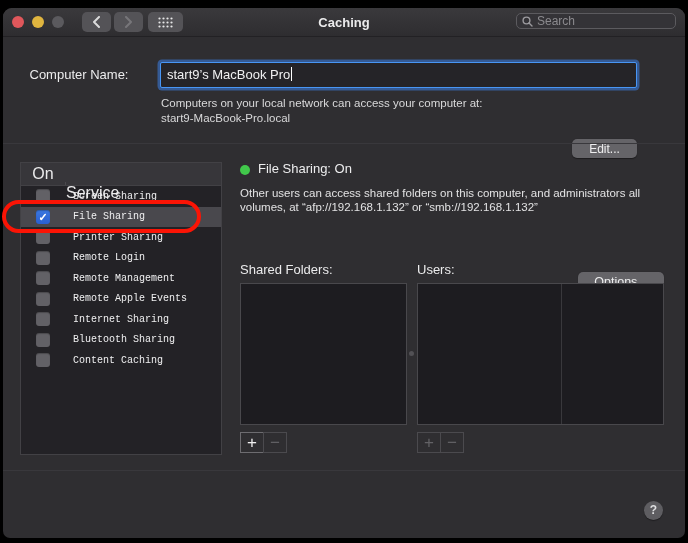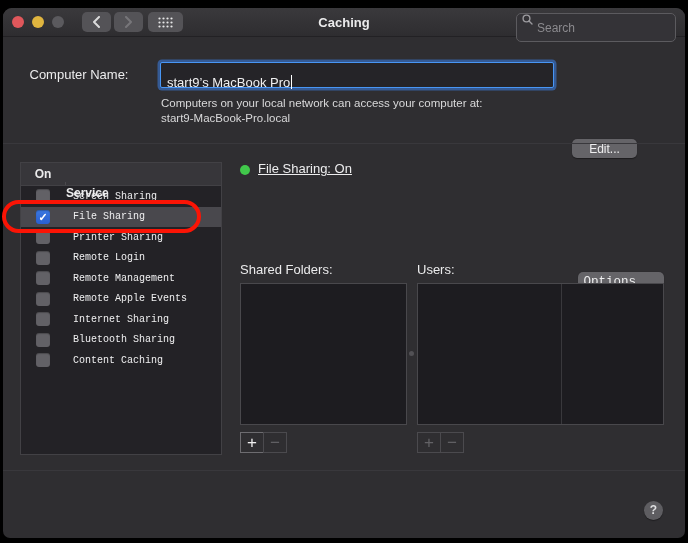--- a/index.html
+++ b/index.html
@@ -17,74 +17,74 @@
   .light.red { background:#e0575b; }
   .light.yellow { background:#e0b53f; }
   .light.gray { background:#5b5a5e; }
   .navgroup { position:absolute; left:79px; top:4px; display:flex; gap:3px; }
   .tbbtn { height:20px; background:#545357; border-radius:5px; display:flex;
     align-items:center; justify-content:center; border:none; cursor:default; }
   .tbbtn.nav { width:29px; }
   .tbbtn.grid { position:absolute; left:145px; top:4px; width:35px; }
   .win-title { position:absolute; left:0; right:0; top:0; height:29px; line-height:29px;
     text-align:center; color:#ebebec; font-size:13px; font-weight:bold; }
-  .searchbox { position:absolute; right:9px; top:5px; width:160px; height:29px;
+  .searchbox { position:absolute; right:9px; top:5px; width:160px; height:16px;
     border:1px solid #5c5b5f; border-radius:5px; background:#343337;
-    display:flex; padding:0 5px; gap:4px; }
+    display:flex; align-items:center; padding:0 5px; gap:4px; }
   .searchbox input { flex:1; background:transparent; border:none; outline:none;
     color:#cfcfd1; font-size:12px; font-family:inherit; min-width:0; }
   .searchbox input::placeholder { color:#8b8a8e; }
 
   
   .cn-label { position:absolute; left:0; top:54px; width:152px; height:26px;
     line-height:26px; text-align:center; color:#ececed; font-size:13px; }
-  .cn-field { position:absolute; left:157px; top:54px; width:394px; height:26px;
+  .cn-field { position:absolute; left:157px; top:54px; width:477px; height:26px;
     background:#252428; border:1px solid #4896f5; border-radius:2px;
     box-shadow:0 0 0 2.5px rgba(58,128,230,.55); color:#f0f0f1; font-size:13px;
-    line-height:24px; padding:8px 6px; white-space:nowrap; }
+    line-height:24px; padding:0 6px; white-space:nowrap; }
   .caret { display:inline-block; width:1px; height:14px; background:#fff;
     vertical-align:-2px; margin-left:1px; }
   .cn-caption { position:absolute; left:158px; top:88px; width:400px;
     color:#d9d9da; font-size:11.5px; line-height:15px; }
   .btn { background:#656468; border:none; border-radius:5px; color:#eeeeef;
     font-size:12px; font-family:inherit; cursor:default;
     box-shadow:0 0.5px 1px rgba(0,0,0,.4);margin-top:40px; }
   .edit-btn { position:absolute; left:569px; top:91px; width:65px; height:19px; }
   .hdiv { position:absolute; left:0; width:100%; height:1px; background:#242327;
     border-bottom:1px solid #39383c; }
   .hdiv.top { top:135px; }
   .hdiv.bottom { top:462px; }
 
   
   .svc-table { position:absolute; left:17px; top:154px; width:202px; height:293px;
     background:#232226; border:1px solid #424145; }
   .svc-header { height:23px; background:#37363a; border-bottom:1px solid #424145;
-    display:flex; color:#ebebec; font-size:12px; font-weight:bold; }
+    display:flex; color:#ebebec; font-size:16px; font-weight:normal; }
   .col-on { width:44px; text-align:center; line-height:22px; }
   .col-svc { flex:1; line-height:22px; border-left:1px solid #4a494d;margin-top:19px; }
   .svc-row { height:20.5px; display:flex; align-items:center; }
   .svc-row.selected { background:#49484d; }
   .cb-cell { width:44px; display:flex; justify-content:center; }
   .cb { width:14px; height:14px; border-radius:3px; background:#626166;
     box-shadow:inset 0 1px 1px rgba(0,0,0,.25); position:relative; }
   .cb.checked { background:linear-gradient(#3a77e0,#2a5fd0); }
   .cb.checked::after { content:"✓"; position:absolute; left:0; top:0; width:14px;
     height:14px; line-height:14px; text-align:center; color:#fff; font-size:11px;
     font-weight:bold; }
   .svc-name { color:#efeff0; font-size:10px; padding-left:8px;font-family:Liberation Mono, monospace; }
 
   
   .status-dot { position:absolute; left:237px; top:157px; width:10px; height:10px;
     border-radius:50%; }
   .status-title { position:absolute; left:255px; top:153px; color:#ededee;
-    font-size:13px;text-decoration:underline; }
+    font-size:13px; }
   .detail-desc { position:absolute; left:237px; top:178px; width:432px;
     color:#e2e2e3; font-size:11.5px; line-height:14px; }
   .options-btn { position:absolute; left:575px; top:224px; width:86px; height:20px;
-    font-size:12.5px;font-family:Liberation Mono, monospace; }
+    font-size:12.5px; }
   .list-label { position:absolute; top:254px; color:#ebebec; font-size:13px; }
   .sf-label { left:237px; }
   .users-label { left:414px; }
   .listbox { position:absolute; top:275px; height:142px; background:#1d1c20;
     border:1px solid #49484c; }
   .sf-box { left:237px; width:167px; }
   .users-box { left:414px; width:247px; }
   .users-box .vsplit { position:absolute; left:143px; top:0; bottom:0; width:1px;
     background:#39383c; }
   .split-dot { position:absolute; left:406px; top:343px; width:5px; height:5px;
@@ -237,20 +237,21 @@
     <div class="svc-row">
       <div class="cb-cell">
           <div class="cb"></div>
         </div>
       <div class="svc-name">Content Caching</div>
     </div>
   </div>
 
   <div class="status-dot" style="background: rgb(65, 200, 75);"></div>
   <div class="status-title">File Sharing: On</div>
+  <div class="detail-desc">Other users can access shared folders on this computer, and administrators all volumes, at “afp://192.168.1.132” or “smb://192.168.1.132”</div>
   <button class="btn options-btn">Options...</button>
 
   <div class="list-label sf-label">Shared Folders:</div>
   <div class="list-label users-label">Users:</div>
 
   <div class="listbox sf-box"></div>
   <div class="listbox users-box">
     <div class="vsplit"></div>
   </div>
   <div class="split-dot"></div>

